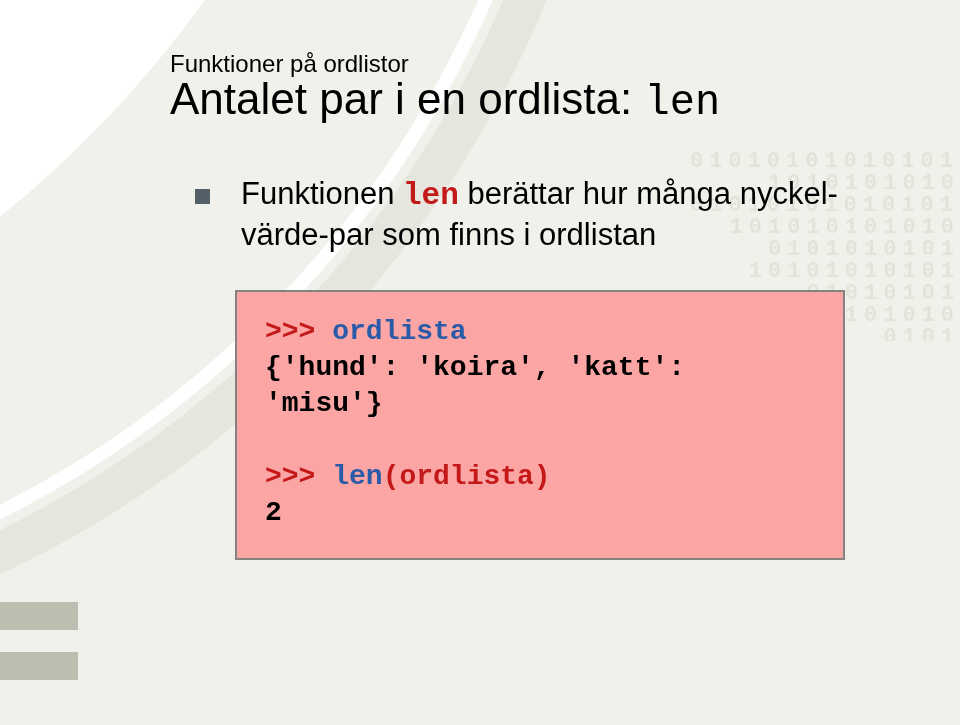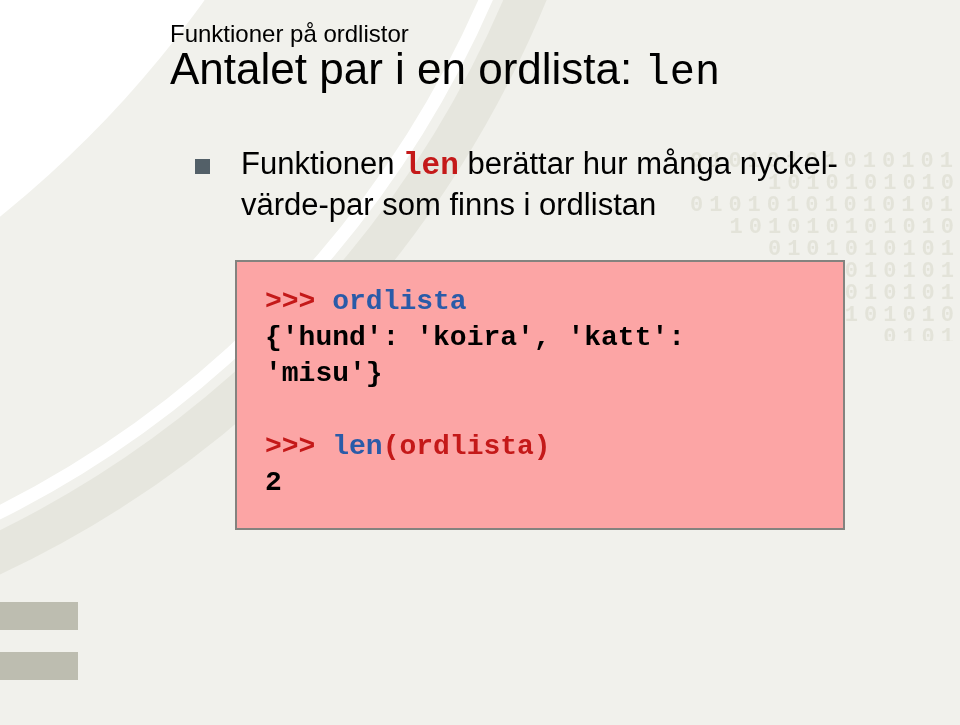--- a/index.html
+++ b/index.html
@@ -50,21 +50,21 @@
     line-height: 22px;
     letter-spacing: 6px;
     color: #e2e2d8;
     text-align: right;
     white-space: pre;
     opacity: 0.9;
   }
   .content {
     position: absolute;
     left: 0; right: 0; top: 0; bottom: 0;
-    padding: 20px 40px 0 170px;
+    padding: 50px 40px 0 170px;
   }
   .subtitle {
     font-size: 24px;
     color: #000;
     font-weight: 400;
   }
   .title {
     font-size: 44px;
     color: #000;
     font-weight: 300;

